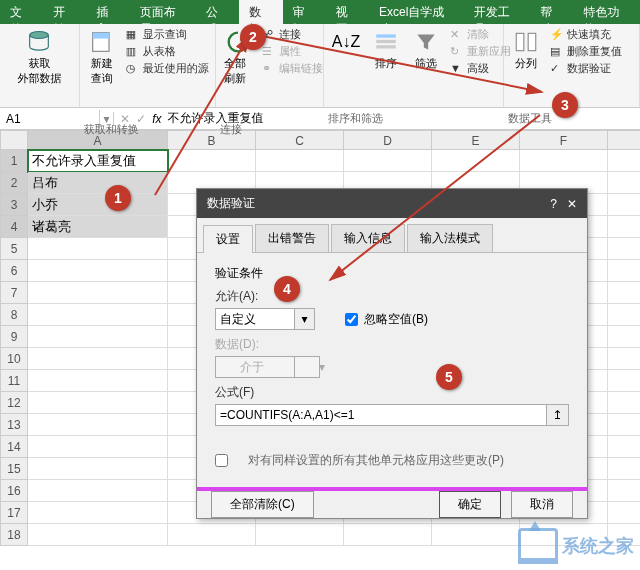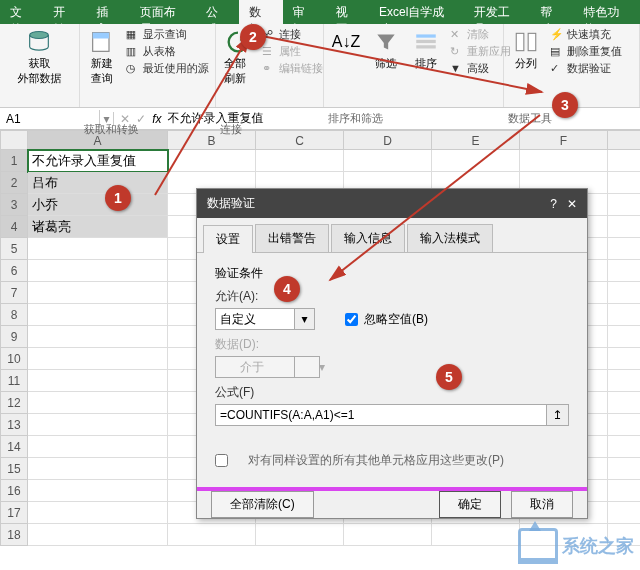--- a/index.html
+++ b/index.html
@@ -163,34 +163,34 @@
     <span class="ribbon-group-label">连接</span>
   </div>
   <div class="ribbon-group" style="width:180px">
     <div class="ribbon-row">
       <div class="ribbon-btn">
           <span class="icon" style="font-size:16px">A↓Z</span>
         </div>
       <div class="ribbon-btn">
           <span class="icon">
             <svg width="26" height="26" viewBox="0 0 24 24">
-              <path d="M4 5h16l-6 8v6l-4-2v-4z" fill="#888"></path>
-            </svg>
-          </span>
-          <span>筛选</span>
-        </div>
-      <div class="ribbon-btn">
-          <span class="icon">
-            <svg width="26" height="26" viewBox="0 0 24 24">
               <rect x="3" y="5" width="18" height="3" fill="#9cf"></rect>
               <rect x="3" y="10" width="18" height="3" fill="#ccc"></rect>
               <rect x="3" y="15" width="18" height="3" fill="#ccc"></rect>
             </svg>
           </span>
           <span>排序</span>
+        </div>
+      <div class="ribbon-btn">
+          <span class="icon">
+            <svg width="26" height="26" viewBox="0 0 24 24">
+              <path d="M4 5h16l-6 8v6l-4-2v-4z" fill="#888"></path>
+            </svg>
+          </span>
+          <span>筛选</span>
         </div>
       <div class="ribbon-col">
         <div class="ribbon-small" style="color:#aaa">
             <span class="icon">✕</span>
             <span>清除</span>
           </div>
         <div class="ribbon-small" style="color:#aaa">
             <span class="icon">↻</span>
             <span>重新应用</span>
           </div>

